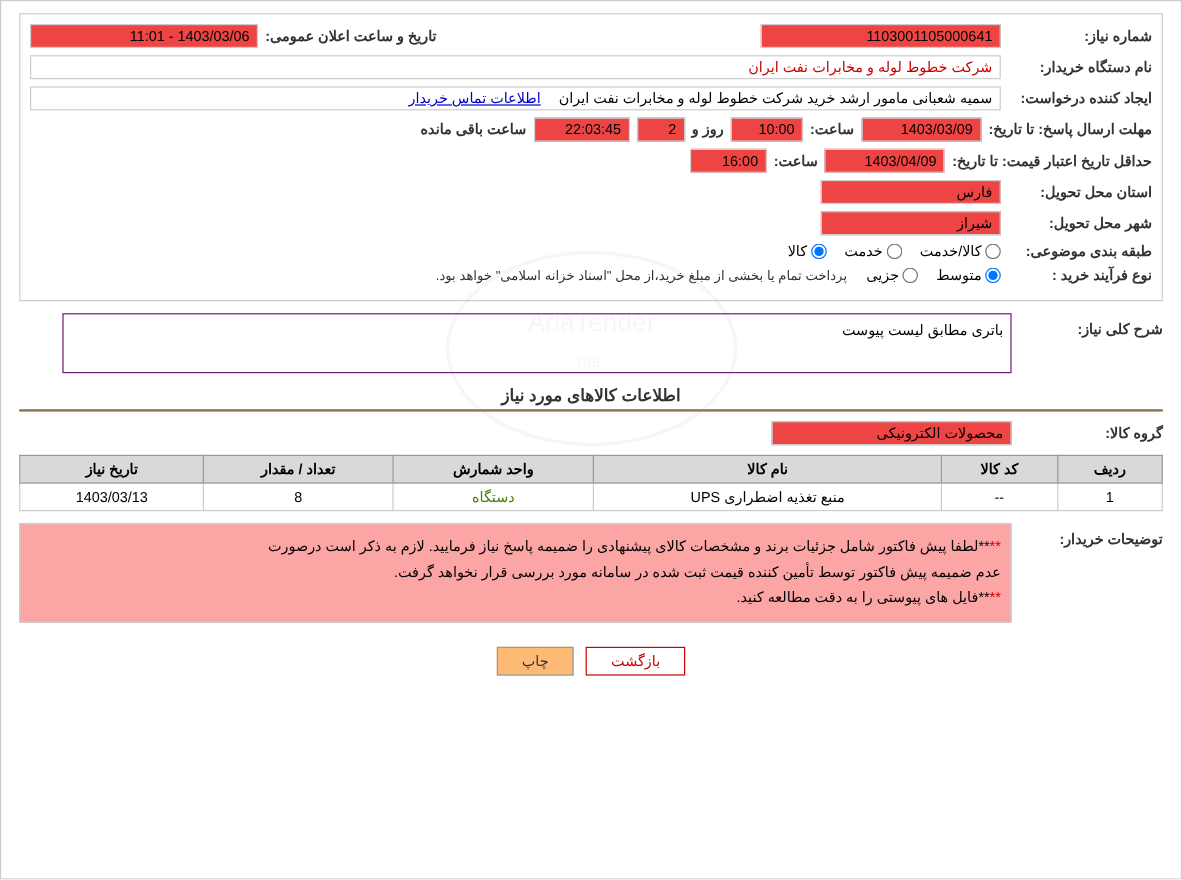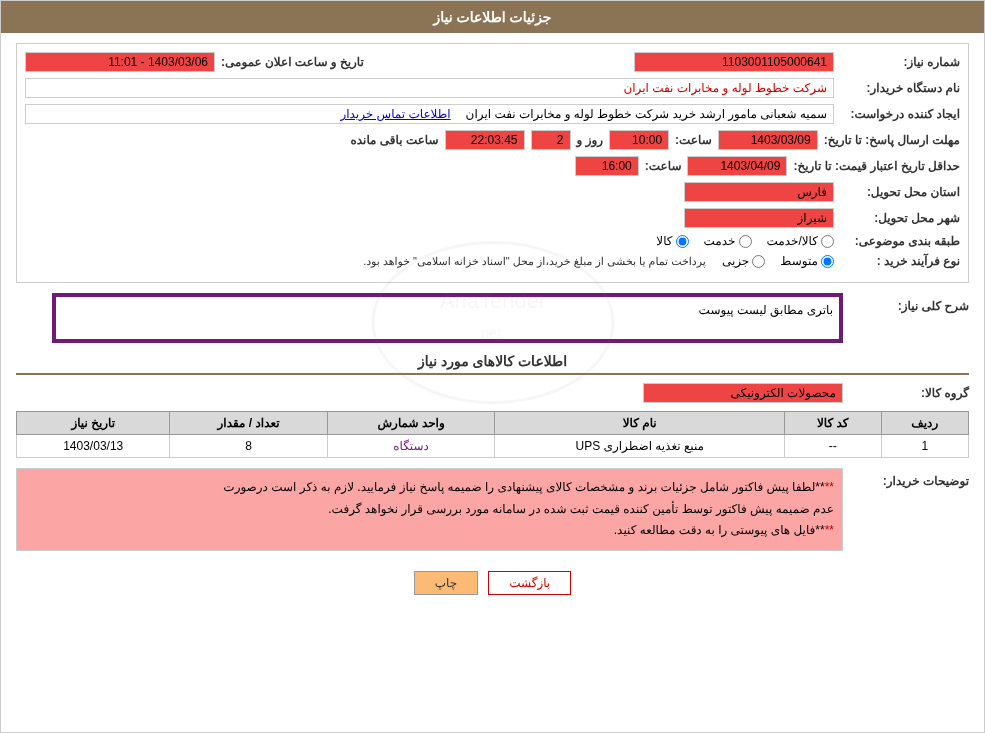--- a/index.html
+++ b/index.html
@@ -78,21 +78,21 @@
       gap: 15px;
       align-items: center;
       direction: rtl;
     }
     .radio-item {
       display: flex;
       align-items: center;
       gap: 3px;
     }
     .description-box {
-      border: 4px solid #701a75;
+      border: 1px solid #701a75;
       padding: 6px;
       min-height: 50px;
       background: #fff;
       flex: 1;
       display: flex;
       align-items: flex-start;
       direction: rtl;
       text-align: right;
       margin-left: 36px;
     }
@@ -186,23 +186,20 @@
     }
     .main-content-relative {
       position: relative;
     }
   </style>
 </head>
 <body>
 
 <div class="page-wrapper">
 
-  <div class="header-bar">
-    <span>جزئیات اطلاعات نیاز</span>
-  </div>
 
   <div class="content-area main-content-relative">
 
     <div class="watermark">
       <svg width="300" height="200" viewBox="0 0 300 200">
         <ellipse cx="150" cy="100" rx="120" ry="80" fill="none" stroke="#888" stroke-width="3"></ellipse>
         <text x="150" y="85" text-anchor="middle" font-size="22" fill="#888" font-family="Arial">AriaTender</text>
         <text x="150" y="115" text-anchor="middle" font-size="14" fill="#888" font-family="Arial">.net</text>
       </svg>
     </div>
@@ -339,21 +336,21 @@
           <th><span>واحد شمارش</span></th>
           <th><span>تعداد / مقدار</span></th>
           <th><span>تاریخ نیاز</span></th>
         </tr>
       </thead>
       <tbody>
         <tr>
           <td>1</td>
           <td>--</td>
           <td>منبع تغذیه اضطراری UPS</td>
-          <td style="color:#701a75;">دستگاه</td>
+          <td style="color:#4d7c0f;">دستگاه</td>
           <td>8</td>
           <td>1403/03/13</td>
         </tr>
       </tbody>
     </table>
 
     <div class="tawzihat-section">
       <span class="label" style="padding-top:6px;">توضیحات خریدار:</span>
       <div class="tawzihat-box">
         <div>

